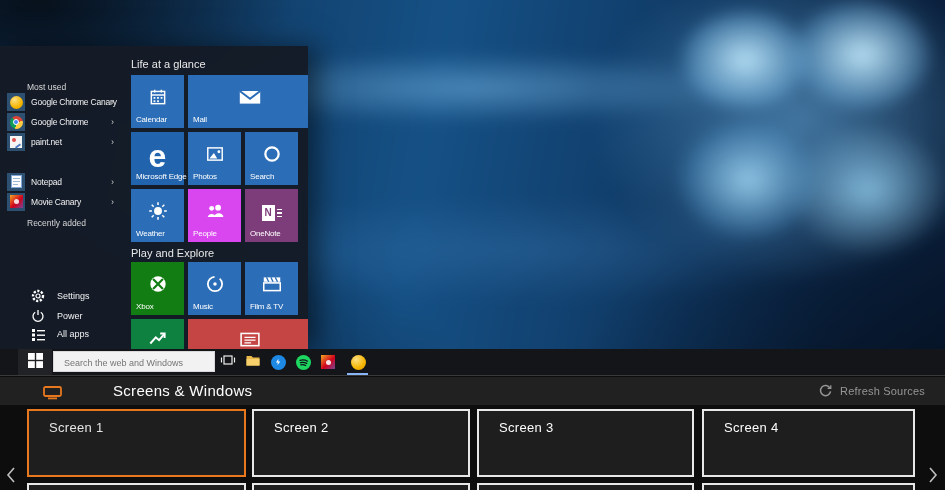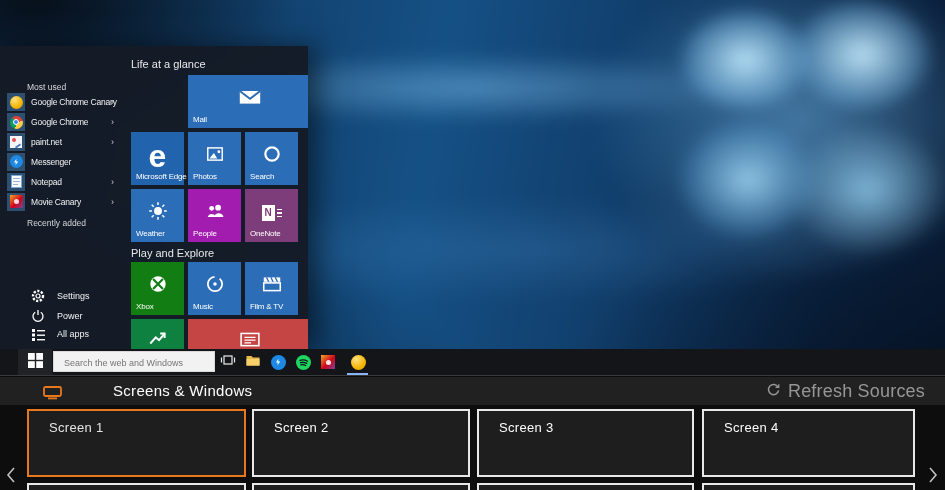--- a/index.html
+++ b/index.html
@@ -39,21 +39,21 @@
   .sys-label { position:absolute; left:57px; top:50%; transform:translateY(-50%); font-size:9px; color:#f2f2f2; white-space:nowrap; }
 
   
   .group-label { position:absolute; font-size:11px; color:#e8e8e8; }
   .tile { position:absolute; width:53px; height:53px; color:#fff; cursor:default; }
   .tile .t-label { position:absolute; left:5px; bottom:4px; font-size:8px; letter-spacing:-.2px; white-space:nowrap; }
   .tile .t-icon { position:absolute; left:50%; top:45%; transform:translate(-50%,-50%); }
   .wide { width:124px; }
   .c1{left:131px}.c2{left:188px}.c3{left:245px}
   .r1{top:29px}.r2{top:86px}.r3{top:143px}.r4{top:216px}.r5{top:273px}
-  .blue{background:#2b6db6}.blue-d{background:#2263ae}.blue-l{background:#a21caf}
+  .blue{background:#2b6db6}.blue-d{background:#2263ae}.blue-l{background:#d946ef}
   .purple{background:#7d3d7a}.green{background:#127d12}.green-d{background:#0e8040}.red{background:#c54545}
   .edge-e { font-size:32px; font-weight:bold; color:#fff; line-height:1; }
 
   
   #taskbar { position:absolute; left:0; top:349px; width:945px; height:26px; background:#141518; z-index:5; }
   #start-button { position:absolute; left:18px; top:0; width:34px; height:26px; background:rgba(255,255,255,.06);
     display:flex; align-items:center; justify-content:center; }
   #search-box { position:absolute; left:53px; top:2px; width:162px; height:21px; background:#f2f2f2;
     border:1px solid #d9d9d9; }
   #search-box input { width:100%; height:100%; border:0; outline:none; background:transparent;
@@ -63,21 +63,21 @@
   #tb-underline { position:absolute; left:347px; top:23.5px; width:21px; height:2px; background:#8ab4f8; }
 
   
   #panel { position:absolute; left:0; top:375px; width:945px; height:115px; background:#0d0d0d;
     border-top:1px solid #3a3a3a; overflow:hidden; }
   #panel-header { position:absolute; left:0; top:1px; width:945px; height:28px; background:#212121; }
   #panel-title { position:absolute; left:113px; top:5px; font-size:15px; letter-spacing:.3px; color:#fdfdfd; }
   #monitor-icon { position:absolute; left:43px; top:9px; }
   #refresh-btn { position:absolute; right:20px; top:5px; height:18px; display:flex; align-items:center; gap:7px;
     color:#969696; cursor:pointer; }
-  #refresh-btn span { font-size:18px; letter-spacing:.2px; }
+  #refresh-btn span { font-size:11px; letter-spacing:.2px; }
   .screen-card { position:absolute; top:33px; height:68px; background:#1e1e1e;
     border:2px solid #e8e8e8; cursor:pointer; }
   .screen-card .s-label { position:absolute; left:20px; top:9px; font-size:13px; letter-spacing:.3px; color:#fdfdfd; }
   .screen-card.selected { border-color:#e8781e; }
   .screen-card.selected .s-label { color:#e5e5e5; }
   .screen-card.partial { top:107px; height:20px; }
   .nav-chevron { position:absolute; top:90px; width:16px; height:20px; cursor:pointer; }
 </style>
 </head>
 <body>
@@ -110,31 +110,20 @@
       <div class="app-row" style="top:86px">
         <span class="chip">
             <span style="width:12px;height:12px;background:#f5f5f5;position:relative">
               <span style="position:absolute;left:2px;top:2px;width:4px;height:4px;background:#e05050;border-radius:50%"></span>
               <span style="position:absolute;right:1px;bottom:1px;width:6px;height:2px;background:#4a78c0;transform:rotate(-35deg)"></span>
             </span>
           </span>
         <span class="app-label">paint.net</span>
         <span class="app-arrow">›</span>
       </div>
-      <div class="app-row" style="top:105.5px">
-        <span class="chip">
-            <span class="circ" style="width:13px;height:13px;background:#1e88e5;display:flex;align-items:center;justify-content:center">
-              <svg width="8" height="8" viewBox="0 0 10 10">
-                <path d="M5.5 1 L2.5 5.5 H4.8 L4.3 9 L7.8 4.3 H5.4 Z" fill="#fff"></path>
-              </svg>
-            </span>
-          </span>
-        <span class="app-label">Messenger</span>
-        <span class="app-arrow"></span>
-      </div>
       <div class="app-row" style="top:125.5px">
         <span class="chip">
             <span style="width:11px;height:13px;background:#fdfdfd;border:1px solid #7fa8d8;position:relative">
               <span style="position:absolute;left:1px;top:2px;width:7px;height:1px;background:#9bb7d4"></span>
               <span style="position:absolute;left:1px;top:5px;width:7px;height:1px;background:#9bb7d4"></span>
               <span style="position:absolute;left:1px;top:8px;width:5px;height:1px;background:#9bb7d4"></span>
             </span>
           </span>
         <span class="app-label">Notepad</span>
         <span class="app-arrow">›</span>
@@ -174,20 +163,35 @@
               <rect x="7" y="4" width="8" height="1.4"></rect>
               <rect x="7" y="8.5" width="8" height="1.4"></rect>
               <rect x="7" y="13" width="8" height="1.4"></rect>
             </svg></span>
         <span class="sys-label">All apps</span>
       </div>
 
       <div class="group-label" style="left:131px;top:12px">Life at a glance</div>
       <div class="group-label" style="left:131px;top:201px">Play and Explore</div>
 
+      <div class="tile blue c1 r1">
+        <span class="t-icon"><svg width="20" height="20" viewBox="0 0 18 18" fill="none" stroke="#fff" stroke-width="1.3">
+              <rect x="3" y="4" width="12" height="11"></rect>
+              <path d="M3 7.2 h12"></path>
+              <path d="M6 2.5 v2.5 M12 2.5 v2.5"></path>
+              <g fill="#fff" stroke="none">
+                <rect x="5" y="9" width="1.6" height="1.6"></rect>
+                <rect x="8.2" y="9" width="1.6" height="1.6"></rect>
+                <rect x="11.4" y="9" width="1.6" height="1.6"></rect>
+                <rect x="5" y="12" width="1.6" height="1.6"></rect>
+                <rect x="8.2" y="12" width="1.6" height="1.6"></rect>
+              </g>
+            </svg></span>
+        <span class="t-label">Calendar</span>
+      </div>
       <div class="tile blue wide c2 r1">
         <span class="t-icon"><svg width="24" height="18" viewBox="0 0 20 15" fill="none" stroke="#fff" stroke-width="1.4">
               <rect x="1.5" y="2.5" width="17" height="10.5" fill="#fff" stroke="none"></rect>
               <path d="M1.5 2.5 L10 9 L18.5 2.5" stroke="#2b6db6" stroke-width="1.6"></path>
             </svg></span>
         <span class="t-label">Mail</span>
       </div>
 
       <div class="tile blue-d c1 r2">
         <span class="t-icon edge-e">e</span>

